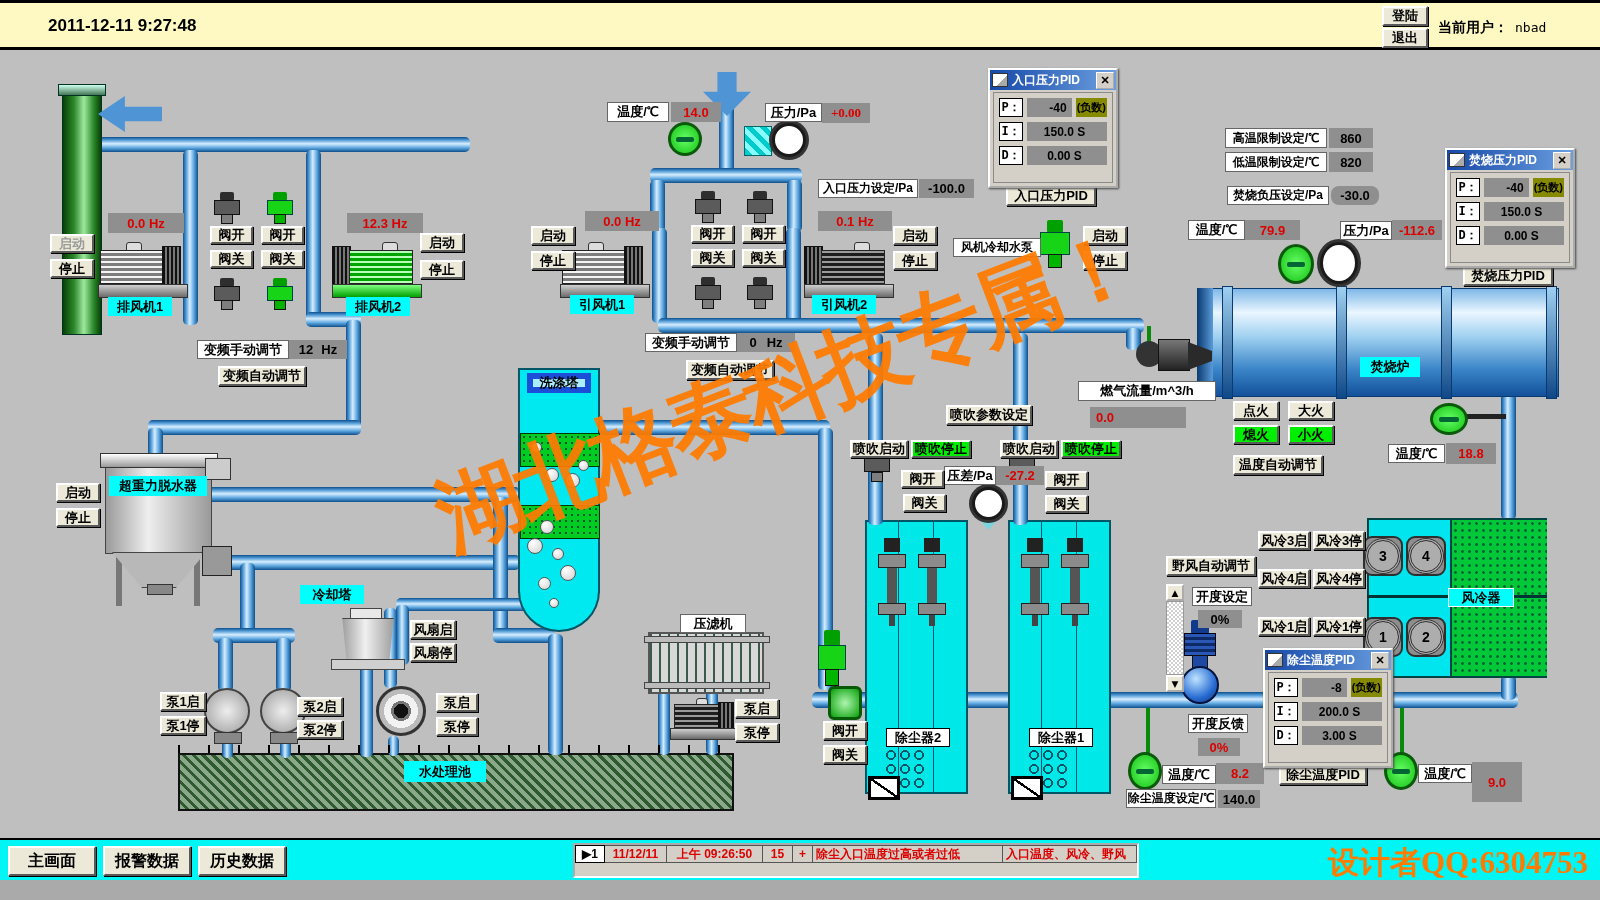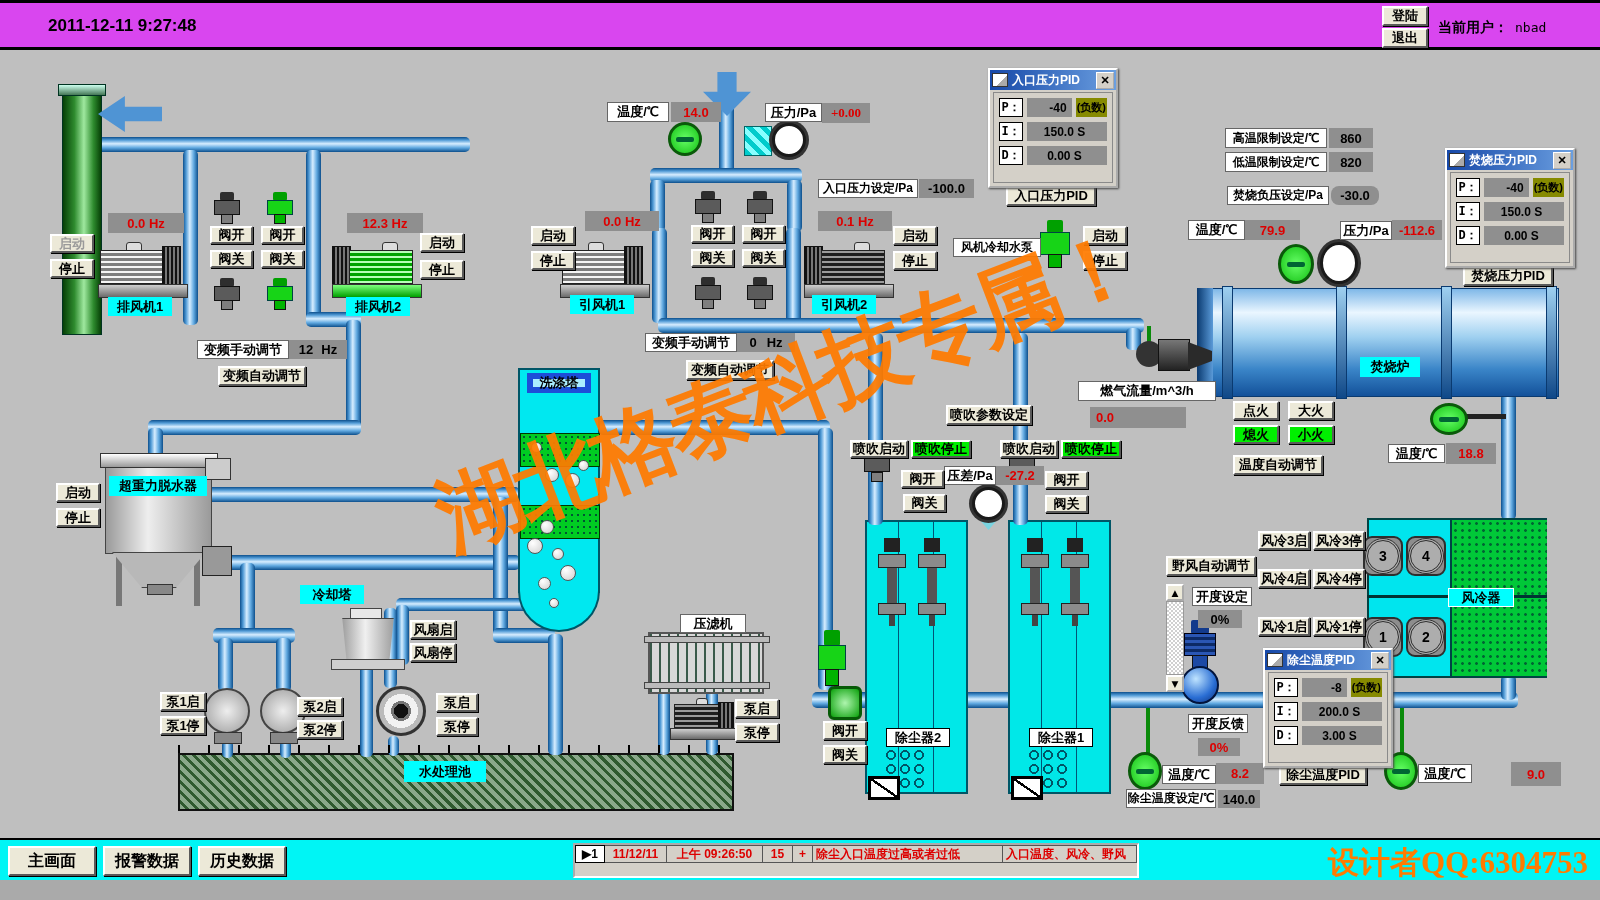--- a/index.html
+++ b/index.html
@@ -83,21 +83,21 @@
   .bag .b2{position:absolute;left:0;top:18%;width:100%;height:16%;background:#8b8b8b;border:1px solid #222;box-sizing:border-box;}
   .bag .b3{position:absolute;left:32%;top:34%;width:36%;height:40%;background:#555;}
   .bag .b4{position:absolute;left:0;top:74%;width:100%;height:14%;background:#8b8b8b;border:1px solid #222;box-sizing:border-box;}
   .bag .b5{position:absolute;left:40%;top:88%;width:20%;height:12%;background:#444;}
 </style>
 </head>
 <body>
 
 <div class="screen">
 
-  <div class="abs" style="left:0;top:0;width:1600px;height:50px;background:#d946ef;border-top:3px solid #000;border-bottom:3px solid #000;z-index:70;box-sizing:border-box;">
+  <div class="abs" style="left:0;top:0;width:1600px;height:50px;background:#fef9c3;border-top:3px solid #000;border-bottom:3px solid #000;z-index:70;box-sizing:border-box;">
     <div class="abs" style="left:48px;top:13px;font:bold 17px 'Liberation Sans',sans-serif;color:#000;">2011-12-11 9:27:48</div>
     <div class="btn" style="left:1382px;top:3px;width:46px;height:20px;">登陆</div>
     <div class="btn" style="left:1382px;top:25px;width:46px;height:20px;">退出</div>
     <span class="abs" style="left:1438px;top:16px;font:bold 14px 'Liberation Sans',sans-serif;">当前用户：</span>
     <span class="abs" style="left:1515px;top:17px;font:13px 'DejaVu Sans Mono',monospace;">nbad</span>
   </div>
 
   <div class="ph" style="left:80px;top:137px;width:390px;"></div>
   <div class="pv" style="left:183px;top:150px;height:175px;"></div>
   <div class="pv" style="left:306px;top:150px;height:175px;"></div>
@@ -542,21 +542,21 @@
       <i class="slot"></i>
     </div>
   <div class="wlab" style="left:1162px;top:765px;width:54px;height:19px;">温度/℃</div>
   <div class="val red" style="left:1216px;top:763px;width:48px;height:21px;">8.2</div>
   <div class="wlab" style="left:1126px;top:789px;width:90px;height:19px;font-size:12px;">除尘温度设定/℃</div>
   <div class="val" style="left:1218px;top:790px;width:42px;height:18px;">140.0</div>
   <div class="sensor" style="left:1384px;top:752px;width:34px;height:38px;">
       <i class="slot"></i>
     </div>
   <div class="wlab" style="left:1418px;top:764px;width:54px;height:19px;">温度/℃</div>
-  <div class="val red" style="left:1472px;top:762px;width:50px;height:24px;margin-left:39px;">9.0</div>
+  <div class="val red" style="left:1472px;top:762px;width:50px;height:40px;">9.0</div>
 
   <div class="clab" style="left:300px;top:585px;width:64px;height:19px;">冷却塔</div>
   <div class="abs" style="left:350px;top:608px;width:30px;height:10px;background:#e8e8e8;border:1px solid #444;z-index:5;"></div>
   <div class="abs" style="left:340px;top:618px;width:54px;height:42px;background:linear-gradient(to right,#9a9a9a,#f0f0f0 45%,#9a9a9a);border:1px solid #444;z-index:5;clip-path:polygon(4% 0,96% 0,88% 100%,12% 100%);"></div>
   <div class="abs" style="left:331px;top:659px;width:72px;height:9px;background:#cfcfcf;border:1px solid #444;z-index:5;"></div>
   <div class="btn" style="left:410px;top:620px;width:46px;height:19px;">风扇启</div>
   <div class="btn" style="left:410px;top:643px;width:46px;height:19px;">风扇停</div>
 
   <div class="abs" style="left:204px;top:688px;width:46px;height:46px;border-radius:50%;background:radial-gradient(#eee,#9a9a9a);border:2px solid #444;z-index:6;box-sizing:border-box;"></div>
   <div class="abs" style="left:214px;top:732px;width:26px;height:10px;background:#888;border:1px solid #333;z-index:6;"></div>

